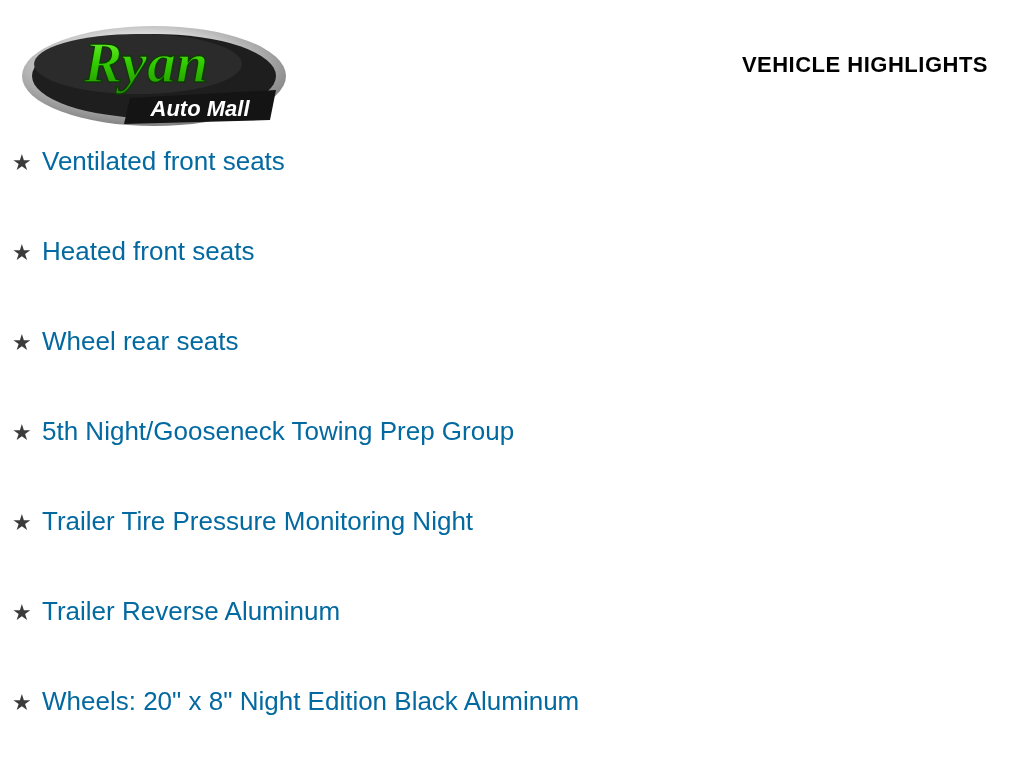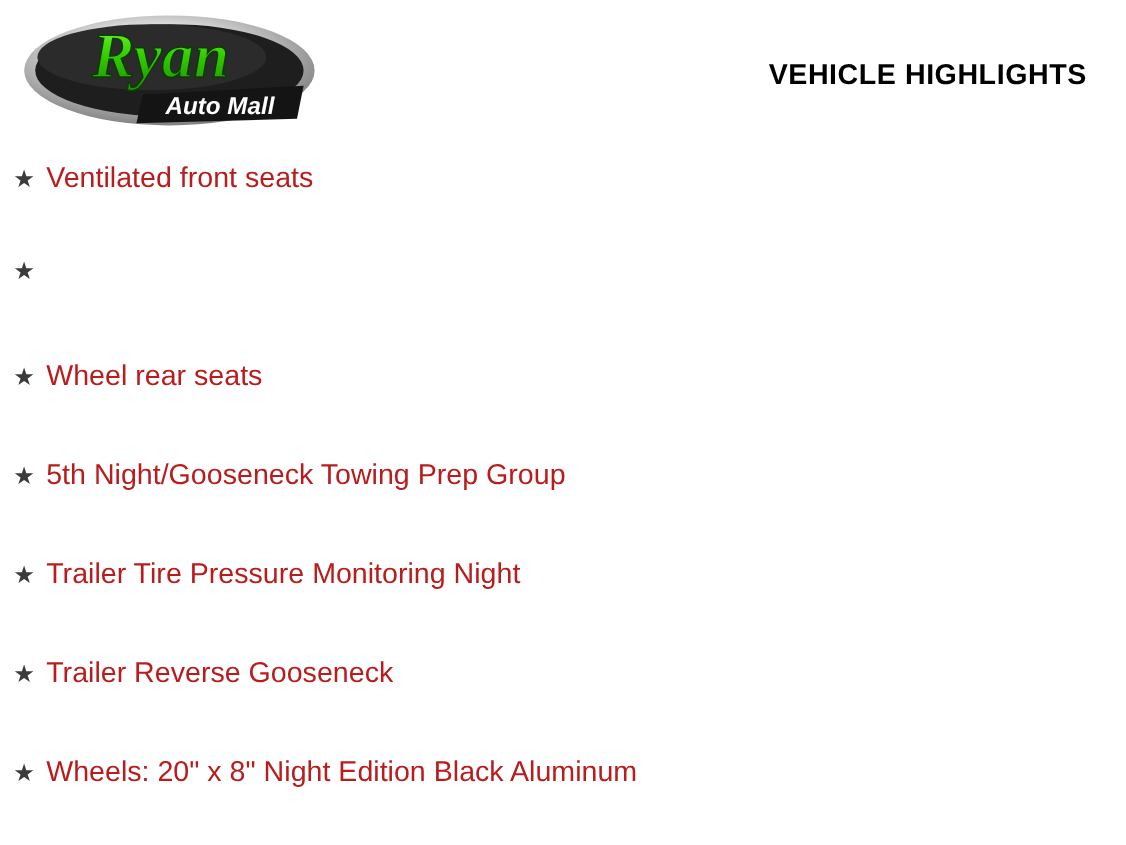--- a/index.html
+++ b/index.html
@@ -18,31 +18,31 @@
 
   
   .header {
     position: relative;
     height: 130px;
   }
 
   .logo {
     position: absolute;
     left: 18px;
-    top: 8px;
+    top: 20px;
     width: 272px;
     height: 112px;
   }
   .logo svg { display: block; }
 
   .page-title {
     position: absolute;
     right: 36px;
     top: 52px;
-    font-size: 26px;
+    font-size: 22px;
     font-weight: bold;
     letter-spacing: 0.5px;
     color: #000000;
     white-space: nowrap;
   }
 
   
   .highlights {
     position: absolute;
     left: 0;
@@ -62,21 +62,21 @@
   .star-icon {
     width: 30px;
     flex: 0 0 30px;
     font-size: 22px;
     line-height: 1;
     color: #3b3b3b;
     text-align: left;
   }
   .highlight-label {
     font-size: 26px;
-    color: #b91c1c;
+    color: #0369a1;
     white-space: nowrap;
   }
 </style>
 </head>
 <body>
 
 <div class="header">
 
   <div class="logo">
     <svg width="272" height="112" viewBox="0 0 272 112" xmlns="http://www.w3.org/2000/svg">
@@ -108,34 +108,35 @@
   <div class="page-title">VEHICLE HIGHLIGHTS</div>
 </div>
 
 <ul class="highlights">
   <li class="highlight-item">
     <span class="star-icon">★</span>
     <span class="highlight-label">Ventilated front seats</span>
   </li>
   <li class="highlight-item">
     <span class="star-icon">★</span>
+    <span class="highlight-label">Heated front seats</span>
   </li>
   <li class="highlight-item">
     <span class="star-icon">★</span>
     <span class="highlight-label">Wheel rear seats</span>
   </li>
   <li class="highlight-item">
     <span class="star-icon">★</span>
     <span class="highlight-label">5th Night/Gooseneck Towing Prep Group</span>
   </li>
   <li class="highlight-item">
     <span class="star-icon">★</span>
     <span class="highlight-label">Trailer Tire Pressure Monitoring Night</span>
   </li>
   <li class="highlight-item">
     <span class="star-icon">★</span>
-    <span class="highlight-label">Trailer Reverse Gooseneck</span>
+    <span class="highlight-label">Trailer Reverse Aluminum</span>
   </li>
   <li class="highlight-item">
     <span class="star-icon">★</span>
     <span class="highlight-label">Wheels: 20" x 8" Night Edition Black Aluminum</span>
   </li>
 </ul>
 
 </body></html>

